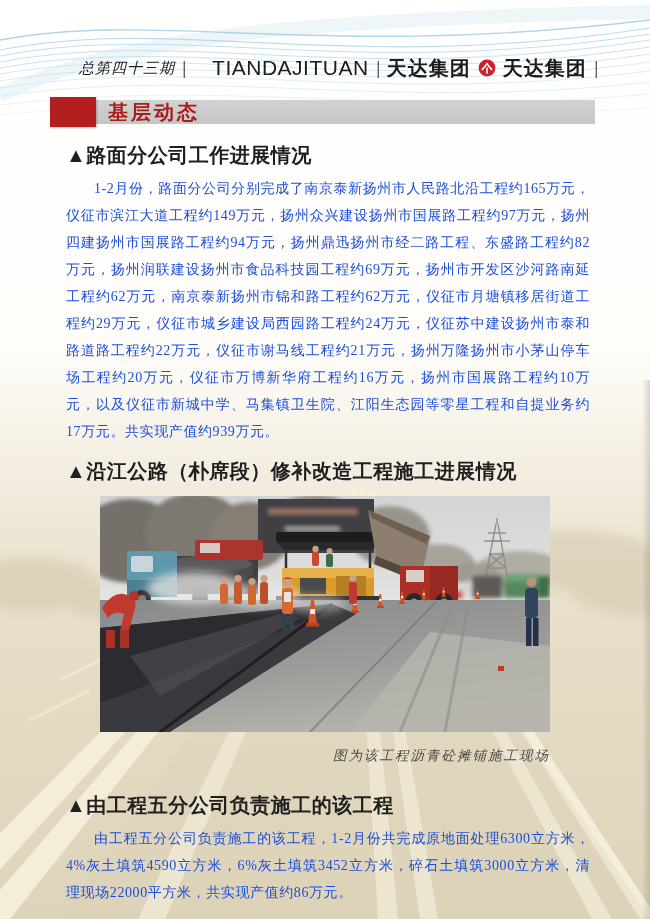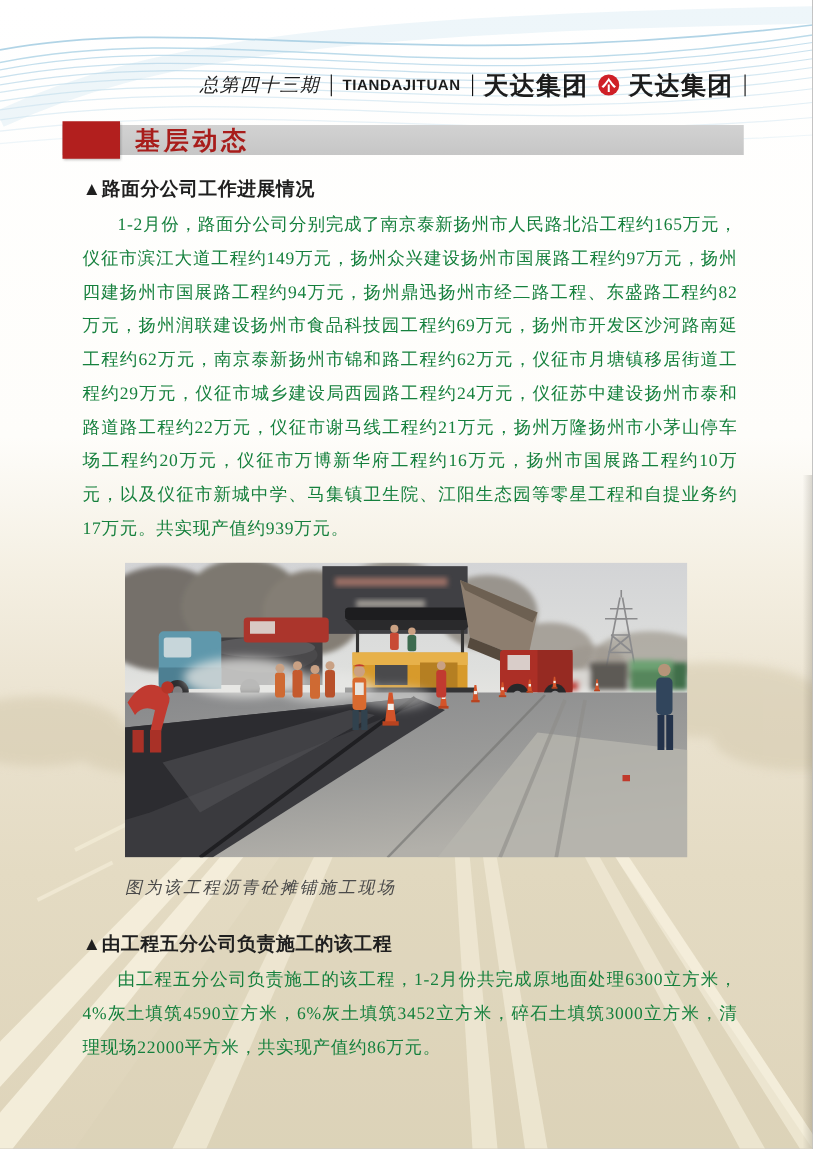--- a/index.html
+++ b/index.html
@@ -10,39 +10,39 @@
     font-family:"Liberation Serif","DejaVu Serif",serif;
   }
   .layer { position:absolute; inset:0; }
   
   .masthead {
     position:absolute; top:56px; right:52px; height:24px;
     display:flex; align-items:center; gap:7px; white-space:nowrap;
     color:#1c1c1c;
   }
   .masthead .issue { font-size:15px; font-style:italic; letter-spacing:1px; }
-  .masthead .latin { font-family:"Liberation Sans","DejaVu Sans",sans-serif; font-weight:bold; font-size:12px; letter-spacing:0.5px; }
+  .masthead .latin { font-family:"Liberation Sans","DejaVu Sans",sans-serif; font-weight:normal; font-size:21px; letter-spacing:0.5px;margin-left:19px; }
   .masthead .cn { font-weight:bold; font-size:20px; letter-spacing:1px; }
   .masthead .vbar { display:inline-block; font-weight:bold; font-size:19px; transform:scaleX(.7); color:#111; }
   .logo { width:18px; height:18px; display:inline-block; }
   
   .banner { position:absolute; left:50px; top:97px; width:558px; height:30px;padding-left:47px; }
   .banner .graybar { position:absolute; left:0; top:3px; width:545px; height:24px; background:linear-gradient(#d2d2d2,#c6c6c6); }
   .banner .redblock { position:absolute; left:0; top:0; width:46px; height:30px; background:#b21f1e; box-shadow:1px 1px 2px rgba(0,0,0,.25); }
   .banner .title { position:absolute; left:58px; top:2px; font-size:20px; font-weight:bold; color:#a81d1b; letter-spacing:3px; }
   
   .bodycol { position:absolute; left:66px; top:142px; width:524px; color:#454545; }
-  .sec-heading { font-size:15px; font-weight:bold; color:#1f1f1f; letter-spacing:0.5px; margin-bottom:6px; }
-  .para { font-size:14px; line-height:27px; text-align:justify; text-indent:2em; letter-spacing:0.6px; color:#15803d; }
+  .sec-heading { font-size:20px; font-weight:bold; color:#1f1f1f; letter-spacing:0.5px; margin-bottom:6px; }
+  .para { font-size:14px; line-height:27px; text-align:justify; text-indent:2em; letter-spacing:0.6px; color:#1d4ed8; }
   .sec { margin-bottom:9px; }
   .sec + .sec { margin-top:13px; }
   
   .photo-wrap { margin:11px 0 0 34px; width:450px; height:236px; overflow:hidden; }
   .photo-wrap svg { display:block; }
-  .caption { width:450px; margin:15px 0 0 34px; text-align:left; font-size:13.5px; color:#4a4a4a; letter-spacing:2px; font-style:italic; }
+  .caption { width:450px; margin:15px 0 0 34px; text-align:right; font-size:13.5px; color:#4a4a4a; letter-spacing:2px; font-style:italic; }
   .sec-last { margin-top:27px; }
   
   .edge-shadow { position:absolute; right:0; top:380px; width:8px; height:539px;
     background:linear-gradient(to left, rgba(90,85,70,.22), rgba(90,85,70,0)); }
 </style>
 </head>
 <body>
 
 <div class="page">
 
@@ -132,20 +132,21 @@
   </div>
 
   <div class="bodycol">
 
     <div class="sec">
       <div class="sec-heading">▲路面分公司工作进展情况</div>
       <p class="para">1-2月份，路面分公司分别完成了南京泰新扬州市人民路北沿工程约165万元，仪征市滨江大道工程约149万元，扬州众兴建设扬州市国展路工程约97万元，扬州四建扬州市国展路工程约94万元，扬州鼎迅扬州市经二路工程、东盛路工程约82万元，扬州润联建设扬州市食品科技园工程约69万元，扬州市开发区沙河路南延工程约62万元，南京泰新扬州市锦和路工程约62万元，仪征市月塘镇移居街道工程约29万元，仪征市城乡建设局西园路工程约24万元，仪征苏中建设扬州市泰和路道路工程约22万元，仪征市谢马线工程约21万元，扬州万隆扬州市小茅山停车场工程约20万元，仪征市万博新华府工程约16万元，扬州市国展路工程约10万元，以及仪征市新城中学、马集镇卫生院、江阳生态园等零星工程和自提业务约17万元。共实现产值约939万元。</p>
     </div>
 
     <div class="sec">
+      <div class="sec-heading">▲沿江公路（朴席段）修补改造工程施工进展情况</div>
     </div>
 
     <div class="photo-wrap">
       <svg width="450" height="236" viewBox="0 0 450 236" xmlns="http://www.w3.org/2000/svg">
         <defs>
           <linearGradient id="sky" x1="0" y1="0" x2="0" y2="1">
             <stop offset="0" stop-color="#d3d4d6"></stop>
             <stop offset="0.7" stop-color="#dedfdd"></stop>
             <stop offset="1" stop-color="#e8e7e3"></stop>
           </linearGradient>

